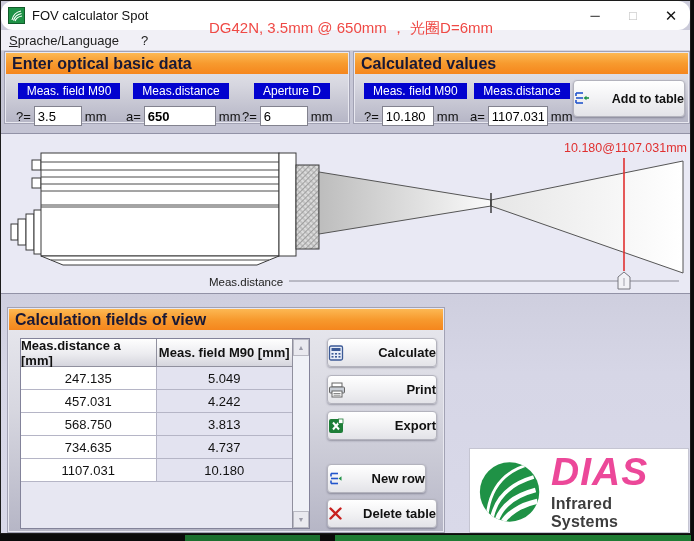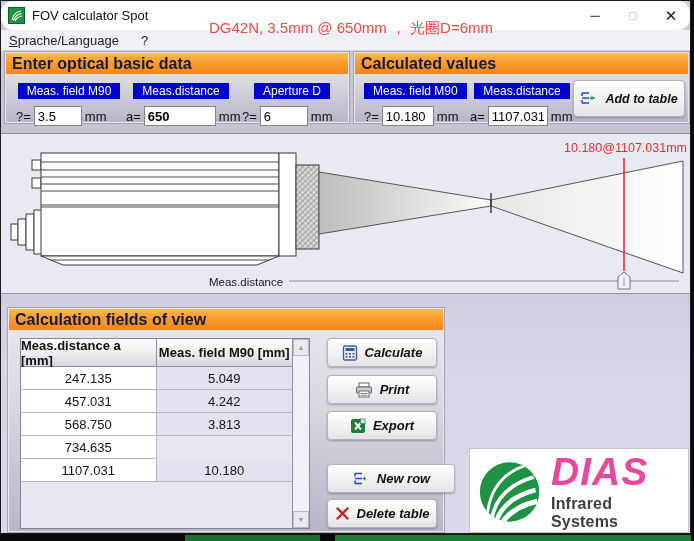--- a/index.html
+++ b/index.html
@@ -34,24 +34,24 @@
   .gb-header { height:21px; background:linear-gradient(180deg,#fcb853 0%,#f79a2e 50%,#f5861d 100%);
                color:#181836; font-weight:bold; font-size:16px; line-height:21px; padding-left:6px; }
   .field { position:absolute; top:28px; text-align:center; }
   .blabel { display:inline-block; background:#0202cf; color:#fff; font-size:12px; line-height:16px;
             padding:0 9px; white-space:nowrap; }
   .frow { display:flex; align-items:center; gap:3px; margin-top:7px; font-size:13px; color:#111; justify-content:flex-start; }
   .frow input { height:20px; border:1px solid #82828e; background:#fff; font-size:13px;
                 padding:0 3px; font-family:"Liberation Sans",sans-serif; }
 
   
-  .btn { position:absolute; display:flex; align-items:center; justify-content:center; gap:7px;
+  .btn { position:absolute; display:flex; align-items:center; justify-content:space-between; gap:7px;
          background:linear-gradient(180deg,#ffffff 0%,#f2f2f4 50%,#e3e3e8 100%);
          border:1px solid #b3b3bd; border-radius:4px; font-weight:bold; font-size:13px; color:#111;
-         box-shadow:0 1px 2px rgba(40,40,60,.35);font-style:italic; }
+         box-shadow:0 1px 2px rgba(40,40,60,.35); }
   .btn svg { flex:0 0 auto; }
 
   
   .diagram { position:absolute; left:0; top:132px; width:689px; height:161px;
              background:#e9e9f4; border-top:1px solid #9292a6; border-bottom:1px solid #9292a6; }
 
   
   .table { position:absolute; left:11px; top:29px; width:290px; height:191px;
            border:1px solid #83839a; background:#e7e7f2; }
   .t-grid { position:absolute; left:0; top:0; right:17px; bottom:0; }
@@ -251,20 +251,21 @@
           <div class="tr">
             <div class="td c1">457.031</div>
             <div class="td c2">4.242</div>
           </div>
           <div class="tr">
             <div class="td c1">568.750</div>
             <div class="td c2">3.813</div>
           </div>
           <div class="tr">
             <div class="td c1">734.635</div>
+            <div class="td c2">4.737</div>
           </div>
           <div class="tr">
             <div class="td c1">1107.031</div>
             <div class="td c2">10.180</div>
           </div>
         </div>
         <div class="t-scrollbar">
           <div class="scroll-btn up">▲</div>
           <div class="scroll-btn down">▼</div>
         </div>
@@ -299,21 +300,21 @@
 
       <div class="btn" style="left:318px; top:102px; width:110px; height:29px;">
         <svg width="16" height="16" viewBox="0 0 16 16">
           <rect x="1" y="1" width="14" height="14" rx="2" fill="#1e7e38"></rect>
           <path d="M5 4.5 L11 11.5 M11 4.5 L5 11.5" stroke="#ffffff" stroke-width="2"></path>
           <rect x="10.5" y="1" width="4.5" height="4.5" fill="#ffffff" stroke="#1e7e38" stroke-width="0.8"></rect>
         </svg>
         <span>Export</span>
       </div>
 
-      <div class="btn" style="left:318px; top:155px; width:128px; height:29px;">
+      <div class="btn" style="left:318px; top:155px; width:99px; height:29px;">
         <svg width="18" height="16" viewBox="0 0 18 16">
           <g stroke="#2255cc" stroke-width="1.6" fill="none">
             <path d="M3 2.5 h7"></path>
               <path d="M3 7.5 h7"></path>
               <path d="M3 12.5 h7"></path>
             <path d="M3 2.5 v3"></path>
               <path d="M3 9.5 v3"></path>
           </g>
           <path d="M13.5 5.3 L10.5 7.5 l3 2.2 z" fill="#1f9246"></path>
         </svg>

